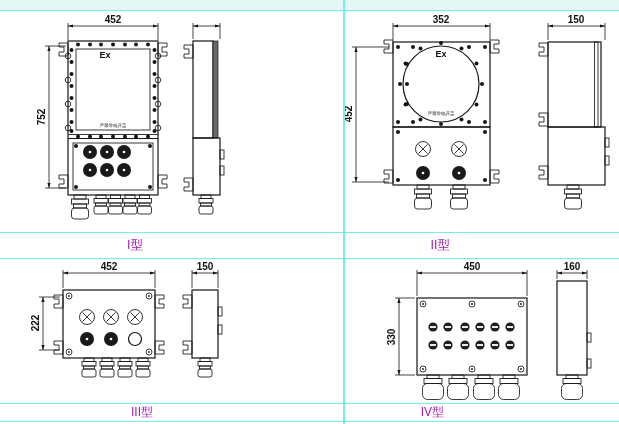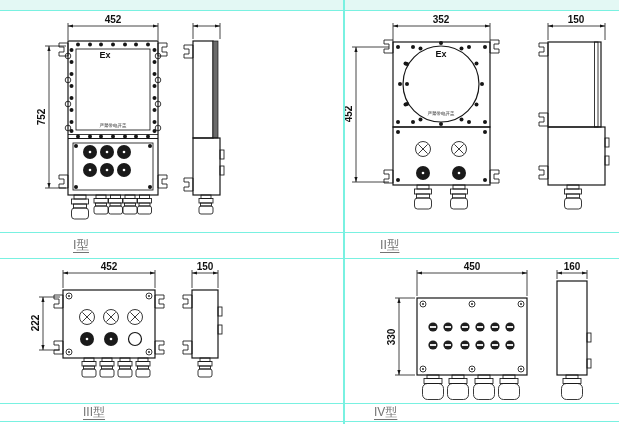--- a/index.html
+++ b/index.html
@@ -5,22 +5,22 @@
   html,body { margin:0; padding:0; background:#fff; }
   .canvas { position:relative; width:619px; height:424px; background:#ffffff;
             font-family:"Liberation Sans", sans-serif; overflow:hidden; }
   .topband { position:absolute; left:0; top:0; width:619px; height:10px;
              background:#e3f8f4; border-bottom:1.5px solid #79f1e1; }
   .vdiv { position:absolute; top:0; left:343px; width:2px; height:424px; background:#79f1e1; }
   .band { position:absolute; left:0; width:619px; background:#ffffff;
           border-top:1.5px solid #79f1e1; border-bottom:1.5px solid #79f1e1; }
   .band1 { top:232px; height:25px; }
   .band2 { top:403px; height:17px; }
-  .lbl { position:absolute; width:70px; text-align:left; font-size:12.5px; color:#737373;
-         text-decoration:underline; text-underline-offset:3px; }
+  .lbl { position:absolute; width:70px; text-align:right; font-size:12.5px; color:#a21caf;
+         text-underline-offset:3px; }
   .band1 .lbl { line-height:25px; }
   .band2 .lbl { line-height:16px; font-size:12px; }
   svg.q { position:absolute; overflow:hidden; }
   #q1 { left:0; top:10px; }   #q2 { left:343px; top:10px; }
   #q3 { left:0; top:257px; }  #q4 { left:343px; top:257px; }
   .ln  { fill:none; stroke:#161616; stroke-width:1.2; }
   .ln2 { fill:none; stroke:#161616; stroke-width:0.85; }
   .dot { fill:#161616; stroke:none; }
   .slab{ fill:#6a6a6a; stroke:#161616; stroke-width:0.7; }
   .dim { stroke:#161616; stroke-width:0.8; fill:none; }

